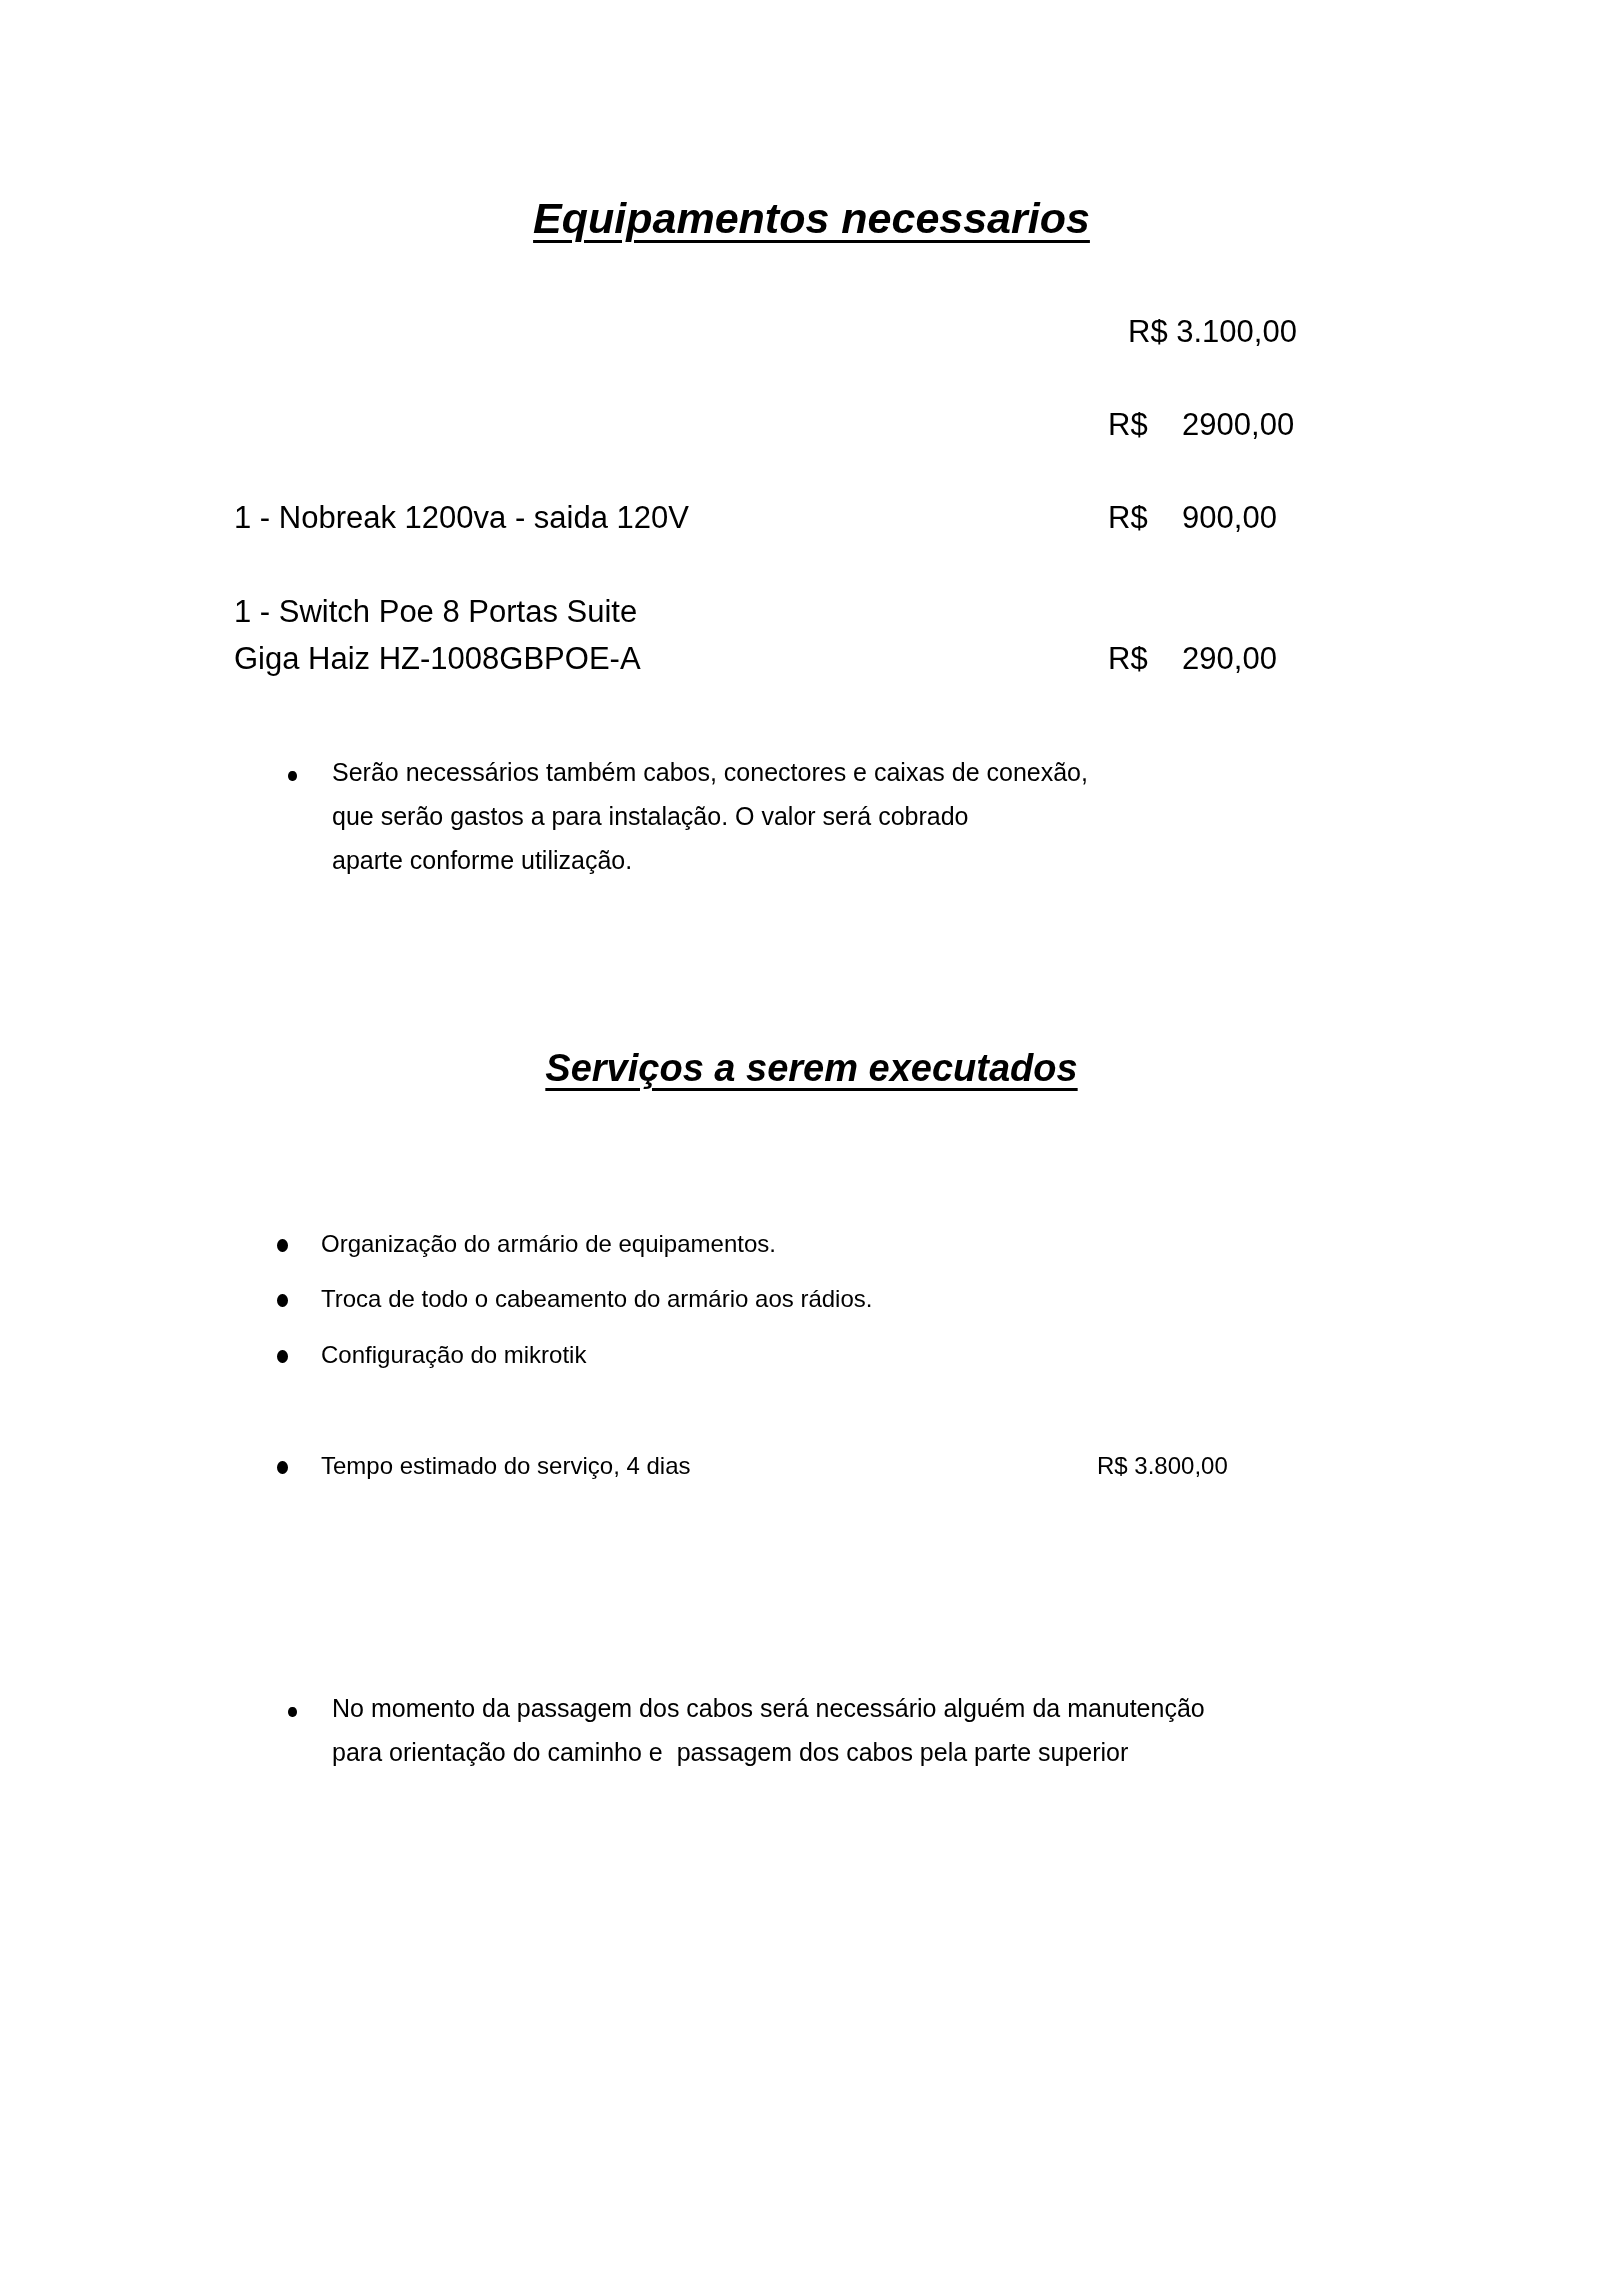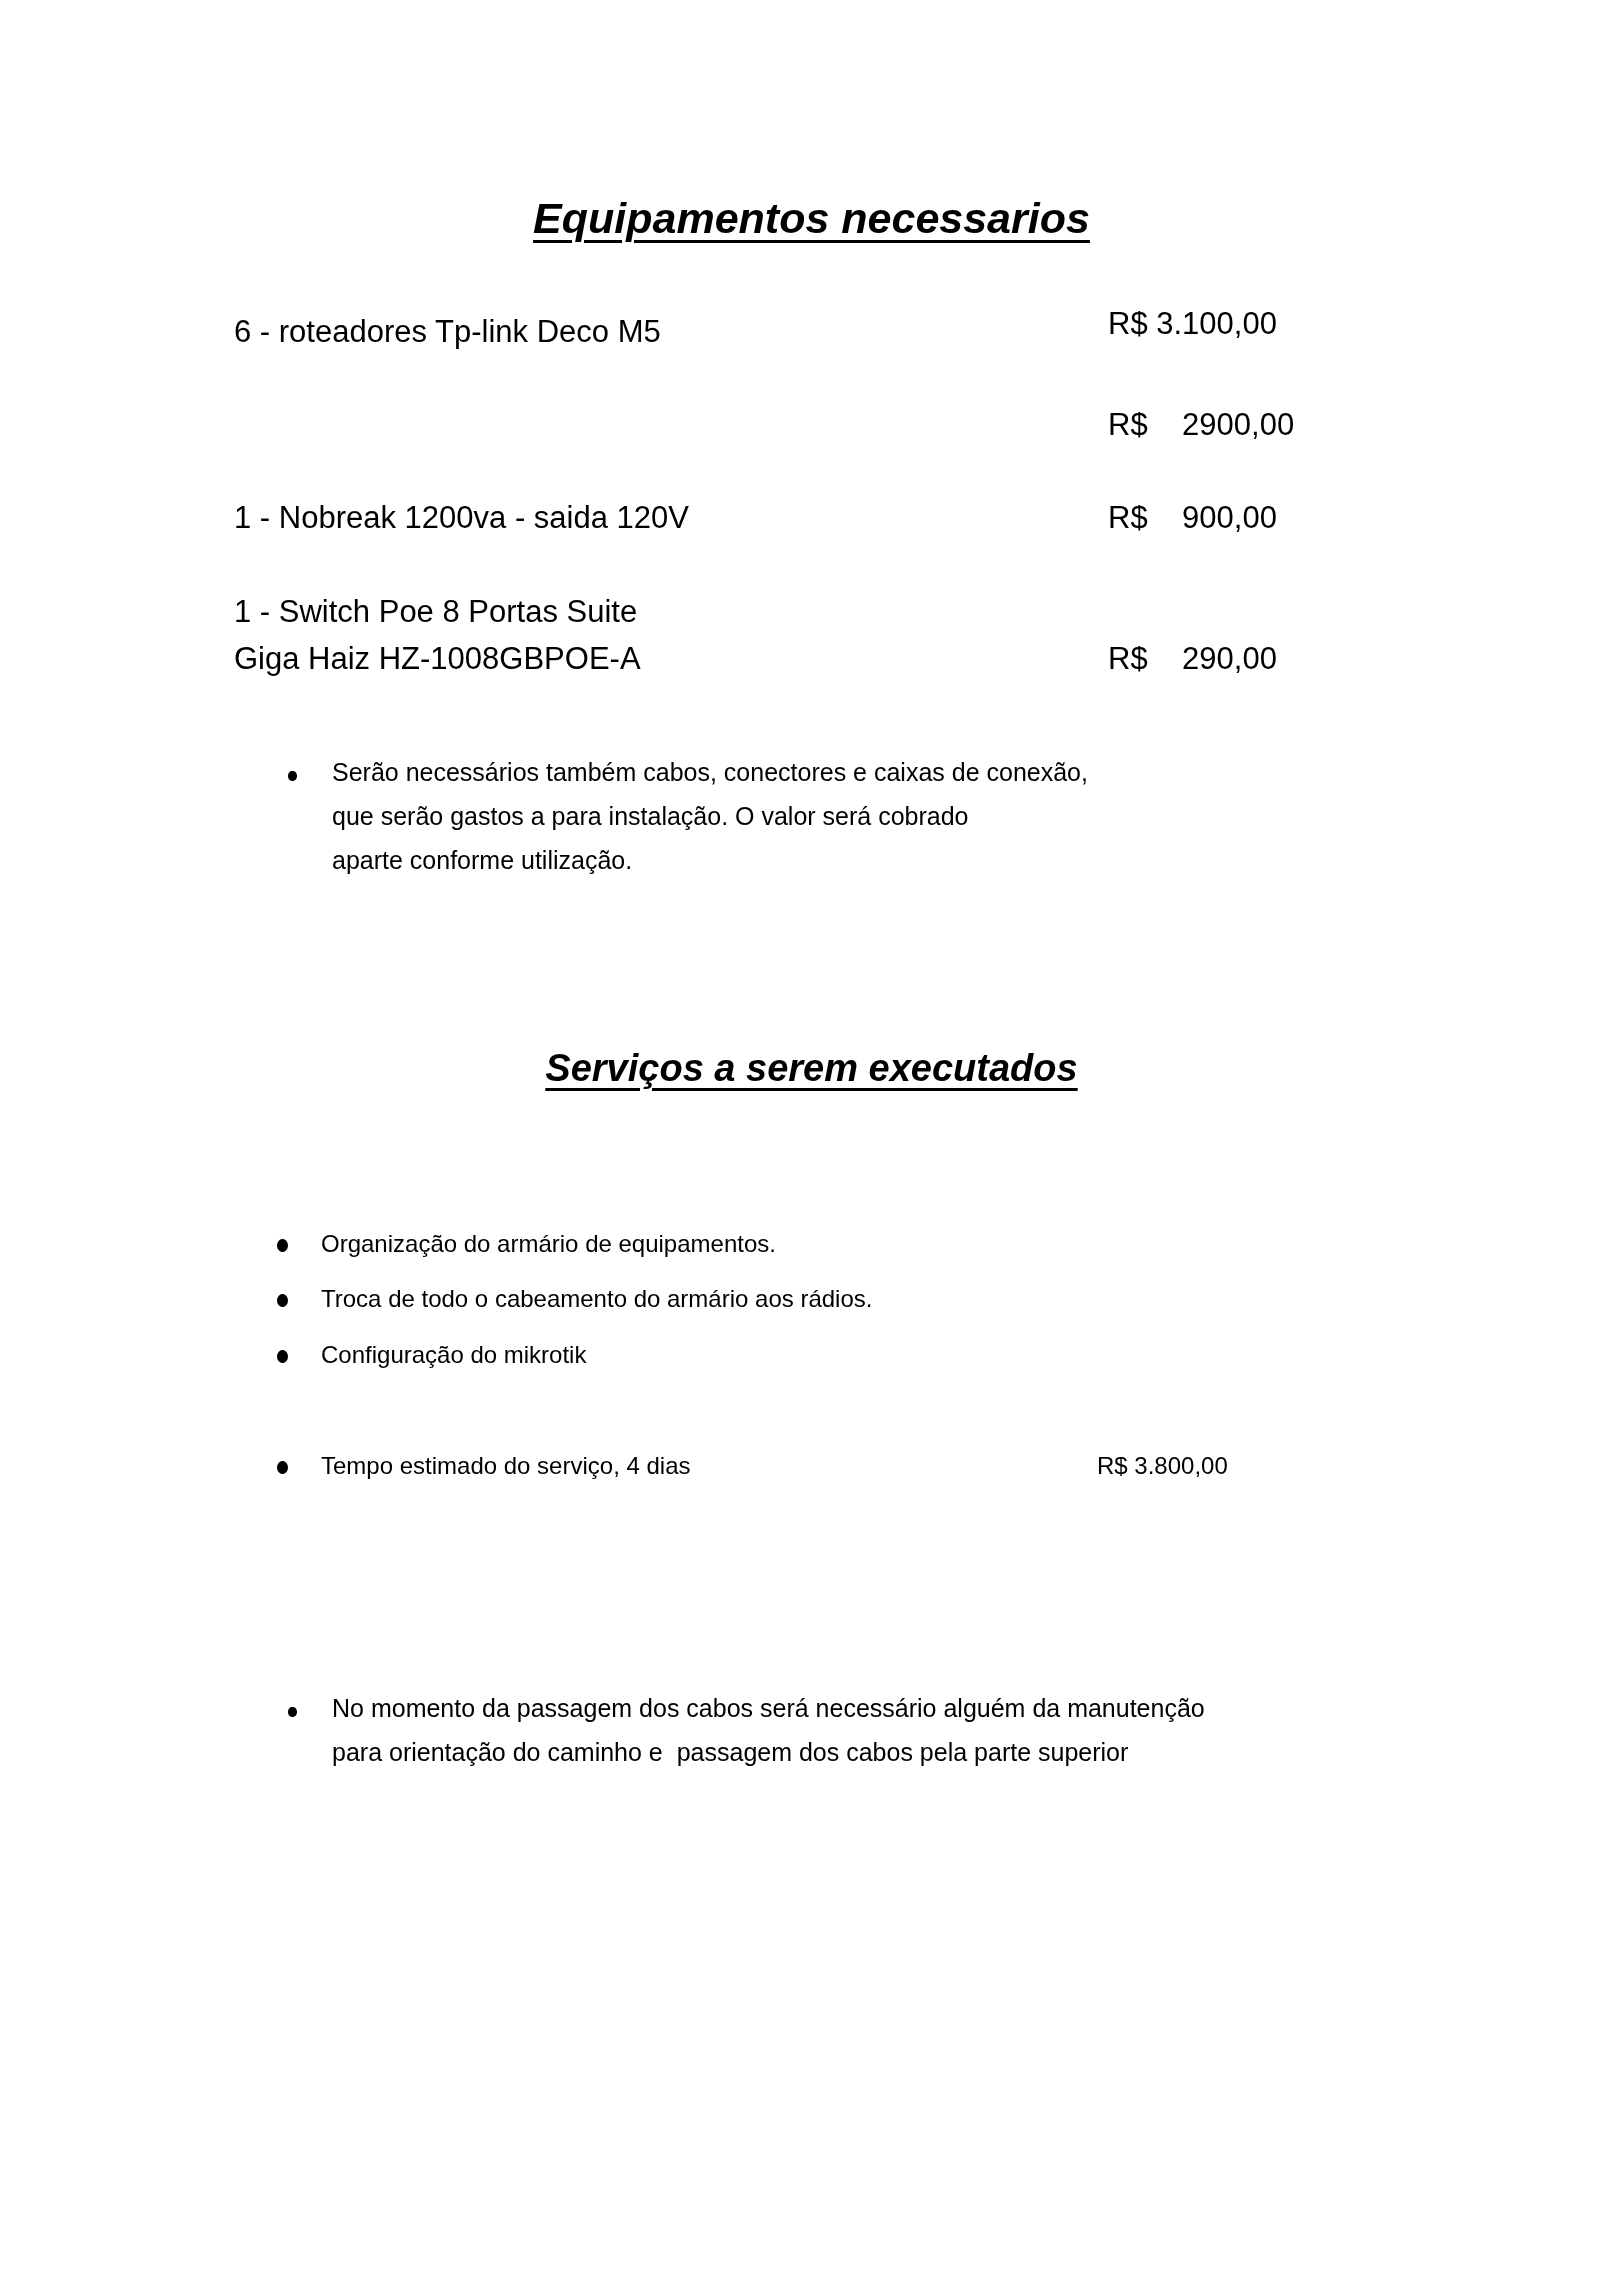--- a/index.html
+++ b/index.html
@@ -69,22 +69,21 @@
     }
     .note .bullet-dot { width: 8.5px; height: 10.5px; }
   </style>
 </head>
 <body>
 
 <div class="page">
 
   <div class="heading h1">Equipamentos necessarios</div>
 
-  <div class="item" style="top:308px;">6 - roteadores Tp-link Deco M5</div>
-  <div class="price" style="top:300px;">R$ 3.100,00</div>
+  <div class="price" style="top:308px;margin-left:20px;">R$ 3.100,00</div>
 
   <div class="price" style="top:401px;">R$    2900,00</div>
 
   <div class="item" style="top:494px;">1 - Nobreak 1200va - saida 120V</div>
   <div class="price" style="top:494px;">R$    900,00</div>
 
   <div class="item" style="top:588px;">1 - Switch Poe 8 Portas Suite</div>
   <div class="item" style="top:635px;">Giga  Haiz HZ-1008GBPOE-A</div>
   <div class="price" style="top:635px;">R$    290,00</div>
 

